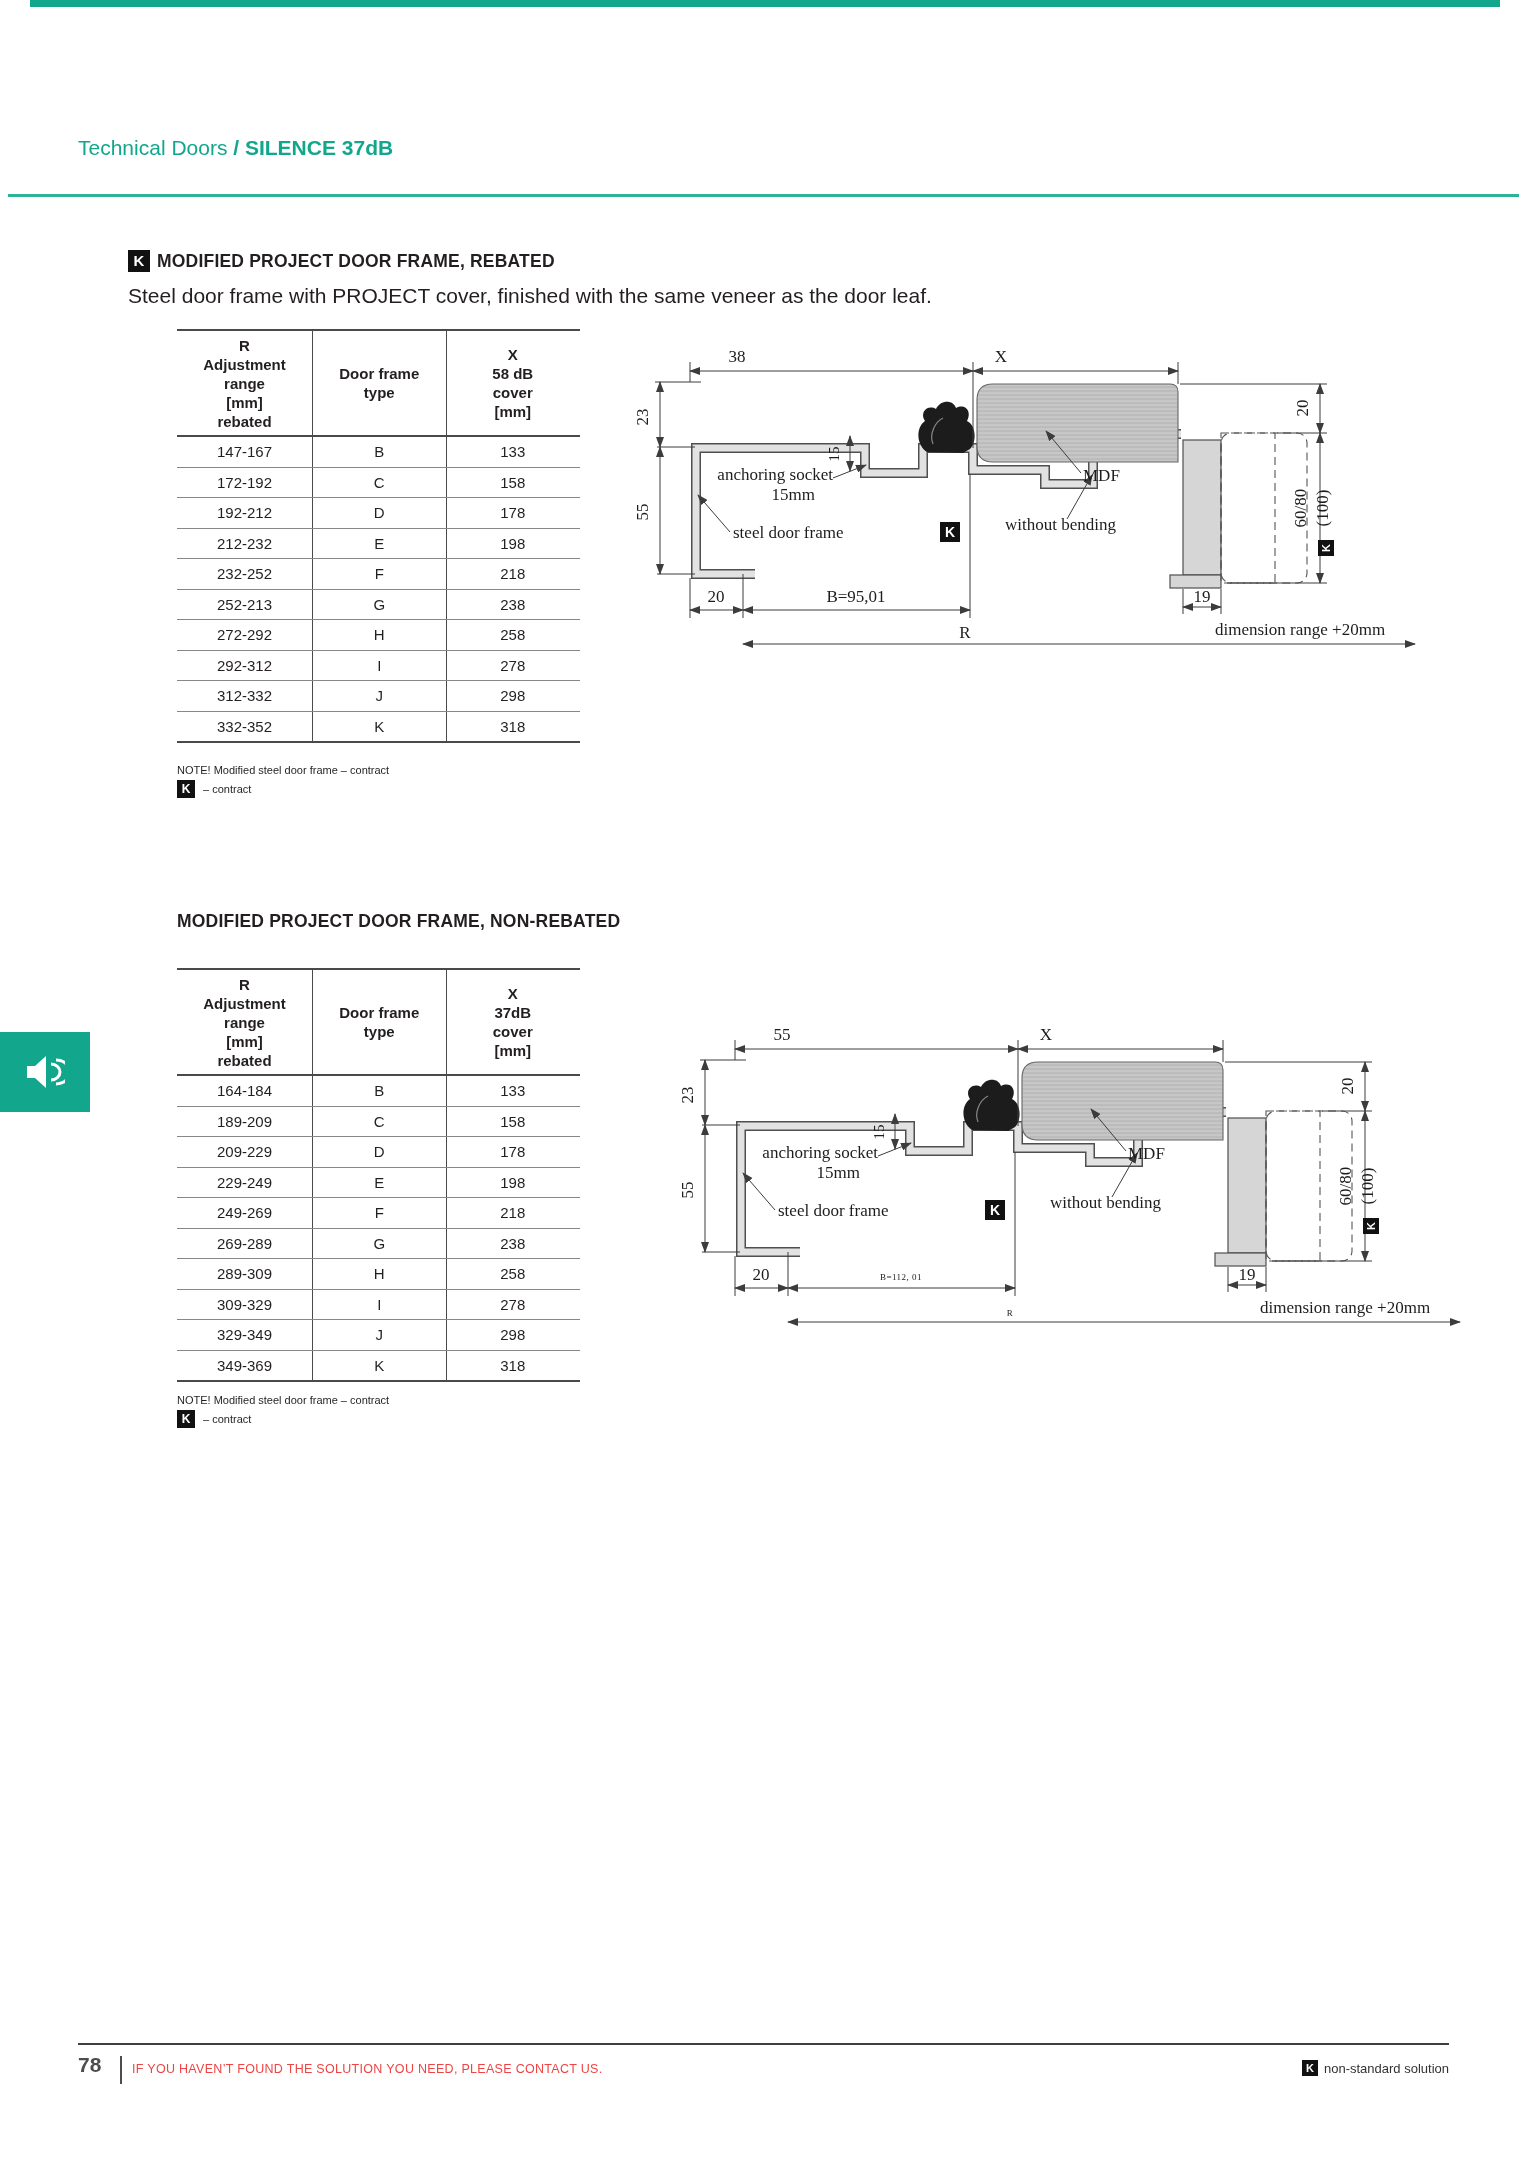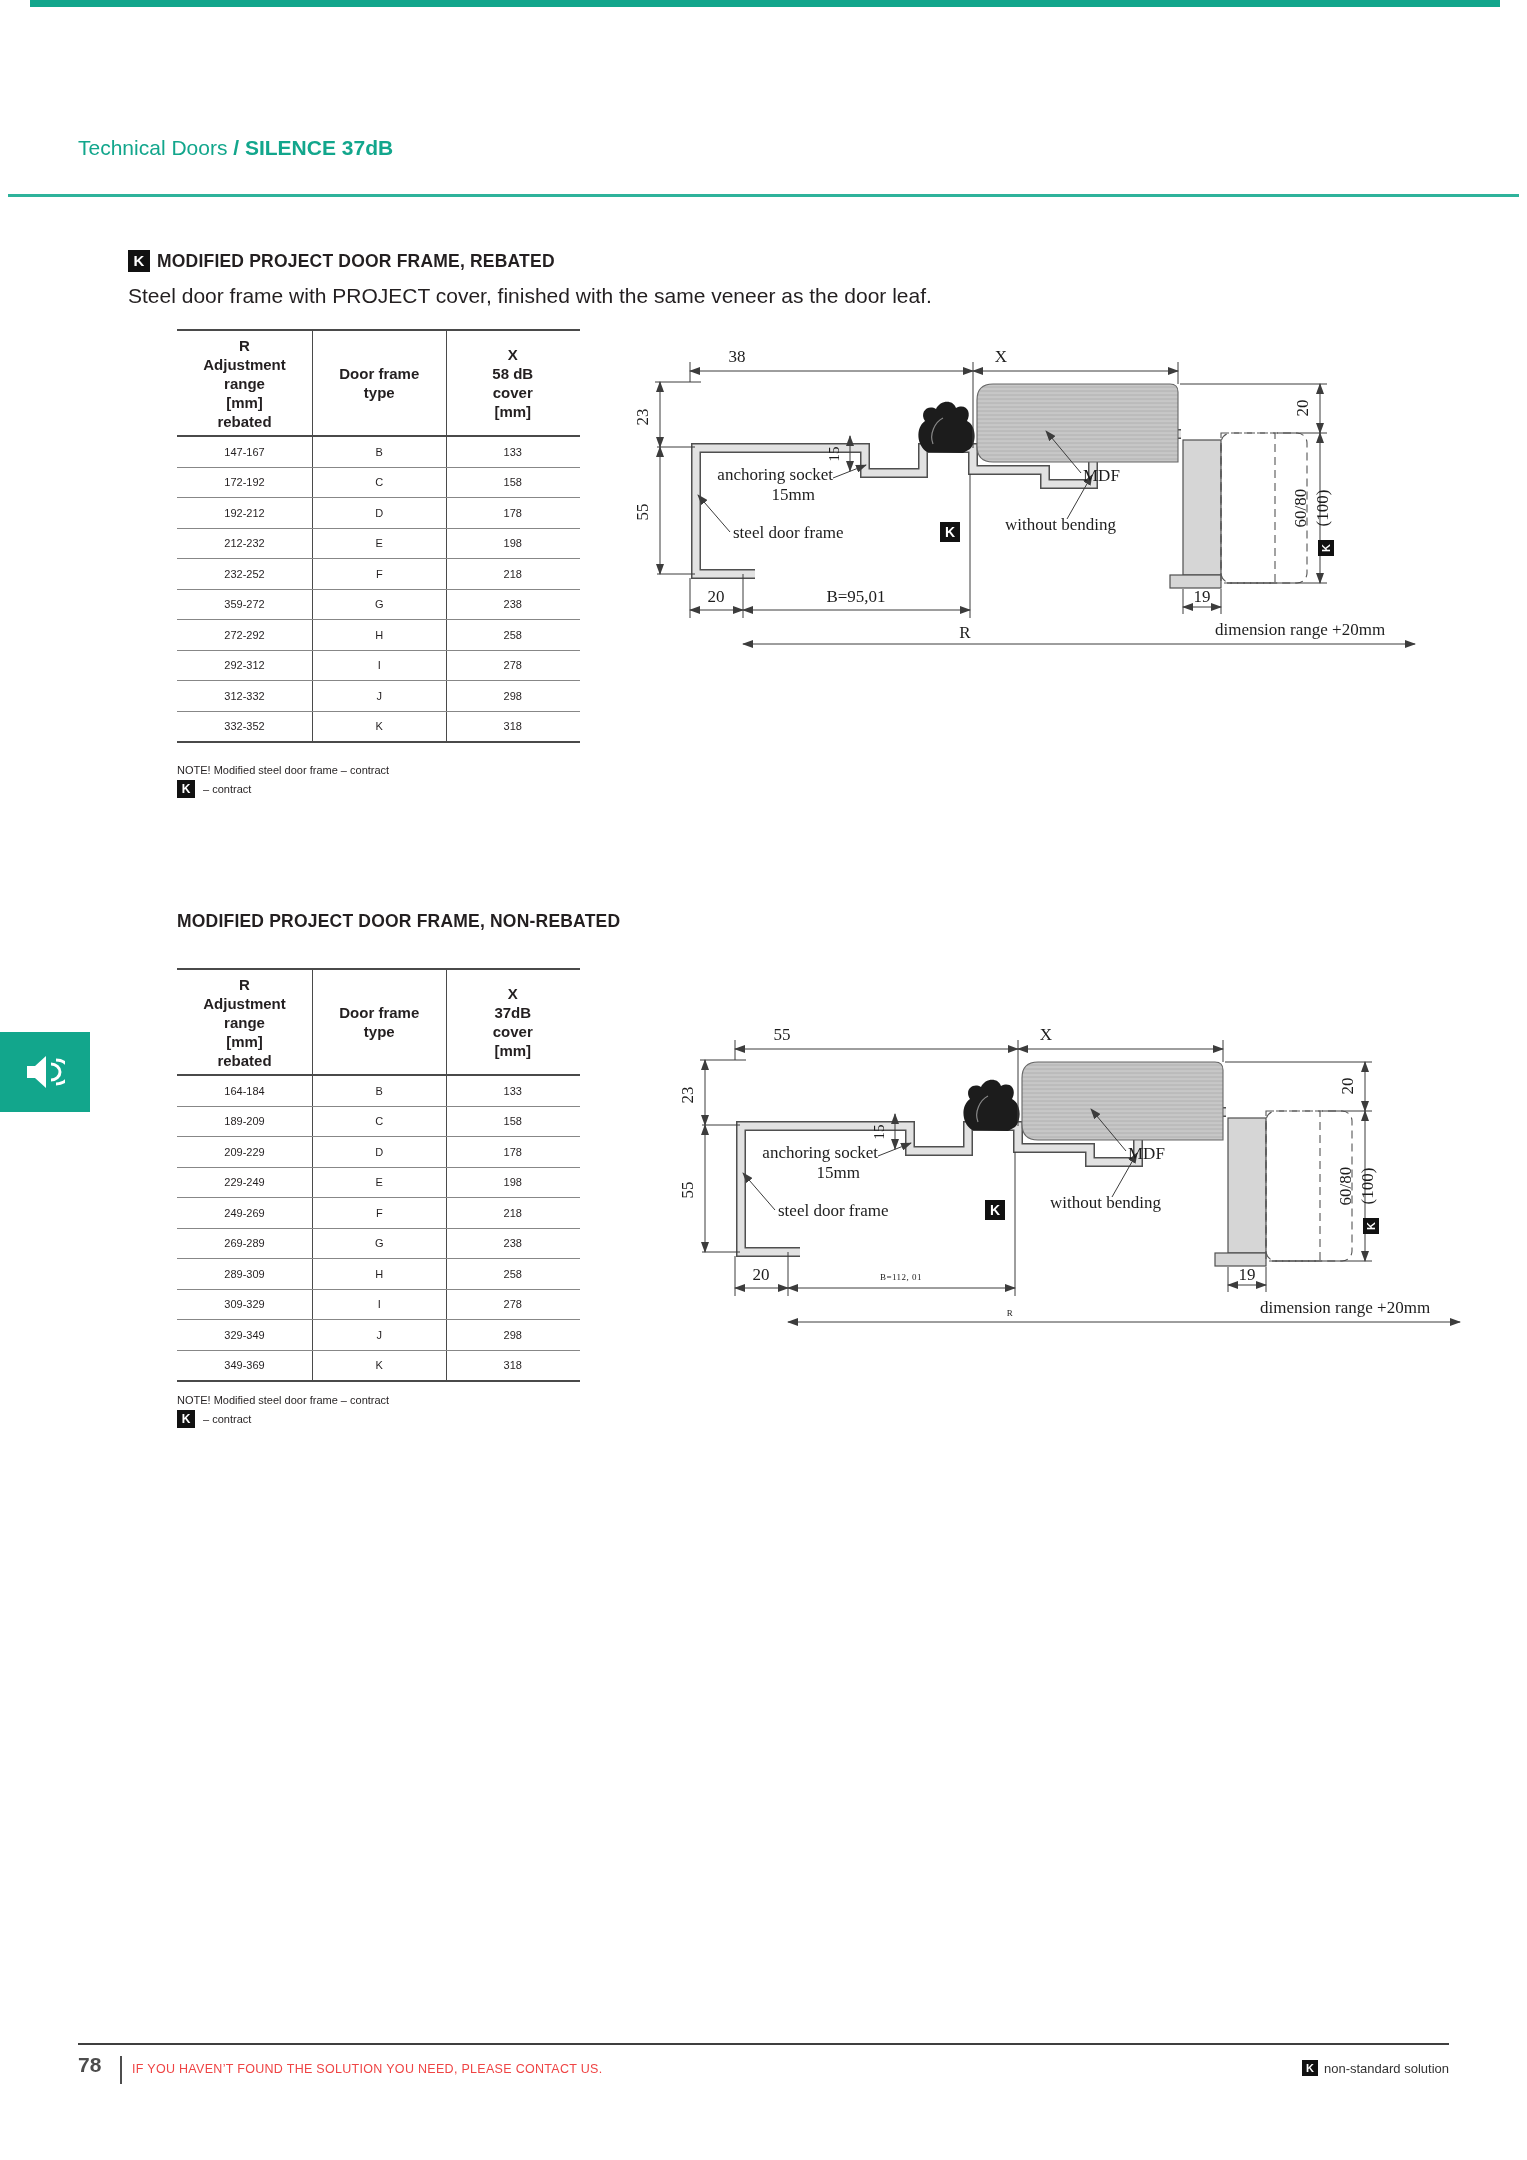--- a/index.html
+++ b/index.html
@@ -22,21 +22,21 @@
   .subtitle{font-size:21px;}
 
   
   .tbl{width:403px;border-top:2px solid #4a4a4a;border-bottom:2px solid #4a4a4a;}
   .tbl-header{display:flex;height:104px;border-bottom:2px solid #4a4a4a;}
   .hcell{display:flex;flex-direction:column;justify-content:center;align-items:center;
          font-weight:bold;font-size:15px;line-height:19px;}
   .hcell+.hcell,.bcell+.bcell{border-left:1.5px solid #4a4a4a;}
   .tbl-row{display:flex;height:29.5px;}
   .tbl-row+.tbl-row{border-top:1.2px solid #878787;}
-  .bcell{display:flex;justify-content:center;align-items:center;font-size:11px;}
+  .bcell{display:flex;justify-content:center;align-items:center;font-size:15px;}
   .col0{width:135px;}.col1{width:132.5px;}.col2{width:132.5px;}
 
   
   .note{font-size:11px;}
   .note-row{display:flex;align-items:center;gap:8px;margin-top:4px;}
 
   
   #tab{left:0;top:1032px;width:90px;height:80px;background:#12a68c;
        display:flex;align-items:center;justify-content:center;}
 
@@ -112,21 +112,21 @@
         <div class="bcell col0">212-232</div>
         <div class="bcell col1">E</div>
         <div class="bcell col2">198</div>
       </div>
       <div class="tbl-row">
         <div class="bcell col0">232-252</div>
         <div class="bcell col1">F</div>
         <div class="bcell col2">218</div>
       </div>
       <div class="tbl-row">
-        <div class="bcell col0">359-272</div>
+        <div class="bcell col0">252-213</div>
         <div class="bcell col1">G</div>
         <div class="bcell col2">238</div>
       </div>
       <div class="tbl-row">
         <div class="bcell col0">272-292</div>
         <div class="bcell col1">H</div>
         <div class="bcell col2">258</div>
       </div>
       <div class="tbl-row">
         <div class="bcell col0">292-312</div>

